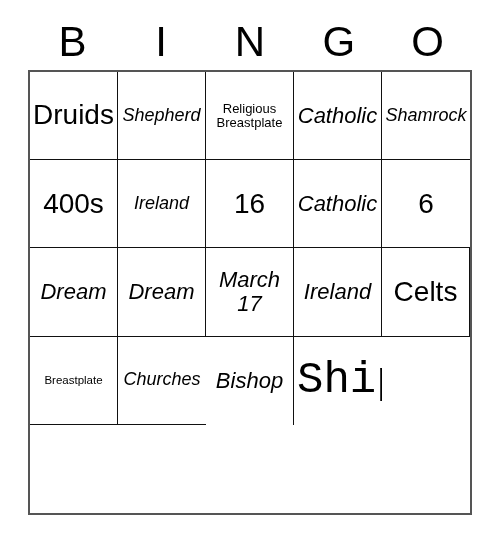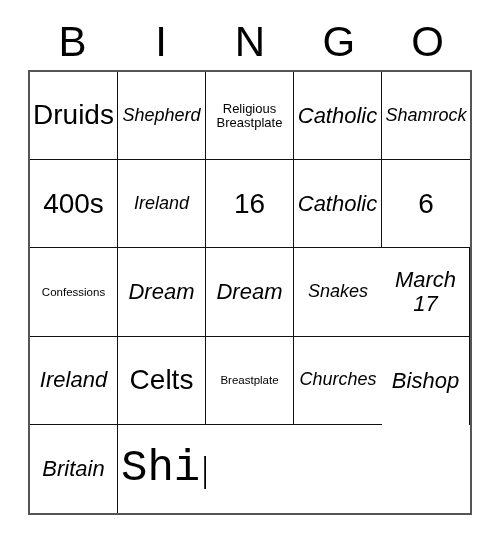--- a/index.html
+++ b/index.html
@@ -134,51 +134,42 @@
       <div class="cell">
         <span class="cell-text fs-lg">16</span>
       </div>
       <div class="cell">
         <span class="cell-text fs-md">Catholic</span>
       </div>
       <div class="cell col-last">
         <span class="cell-text fs-lg">6</span>
       </div>
       <div class="cell">
-        <span class="cell-text fs-xxs">Confessions</span>
-      </div>
-      <div class="cell">
         <span class="cell-text fs-md">Dream</span>
       </div>
       <div class="cell">
         <span class="cell-text fs-md">Dream</span>
-      </div>
-      <div class="cell col-last">
-        <span class="cell-text fs-sm">Snakes</span>
       </div>
       <div class="cell">
         <span class="cell-text fs-md">March
 17</span>
       </div>
       <div class="cell">
         <span class="cell-text fs-md">Ireland</span>
       </div>
       <div class="cell">
         <span class="cell-text fs-lg">Celts</span>
       </div>
       <div class="cell">
         <span class="cell-text fs-xxs">Breastplate</span>
       </div>
       <div class="cell col-last">
         <span class="cell-text fs-sm">Churches</span>
       </div>
       <div class="cell row-last">
         <span class="cell-text fs-md">Bishop</span>
       </div>
-      <div class="cell row-last">
-        <span class="cell-text fs-md">Britain</span>
-      </div>
       <div class="cell col-last row-last">
         <span class="cell-text fs-xl">Ship</span>
       </div>
     </div>
 
 </div>
 
 </body></html>

